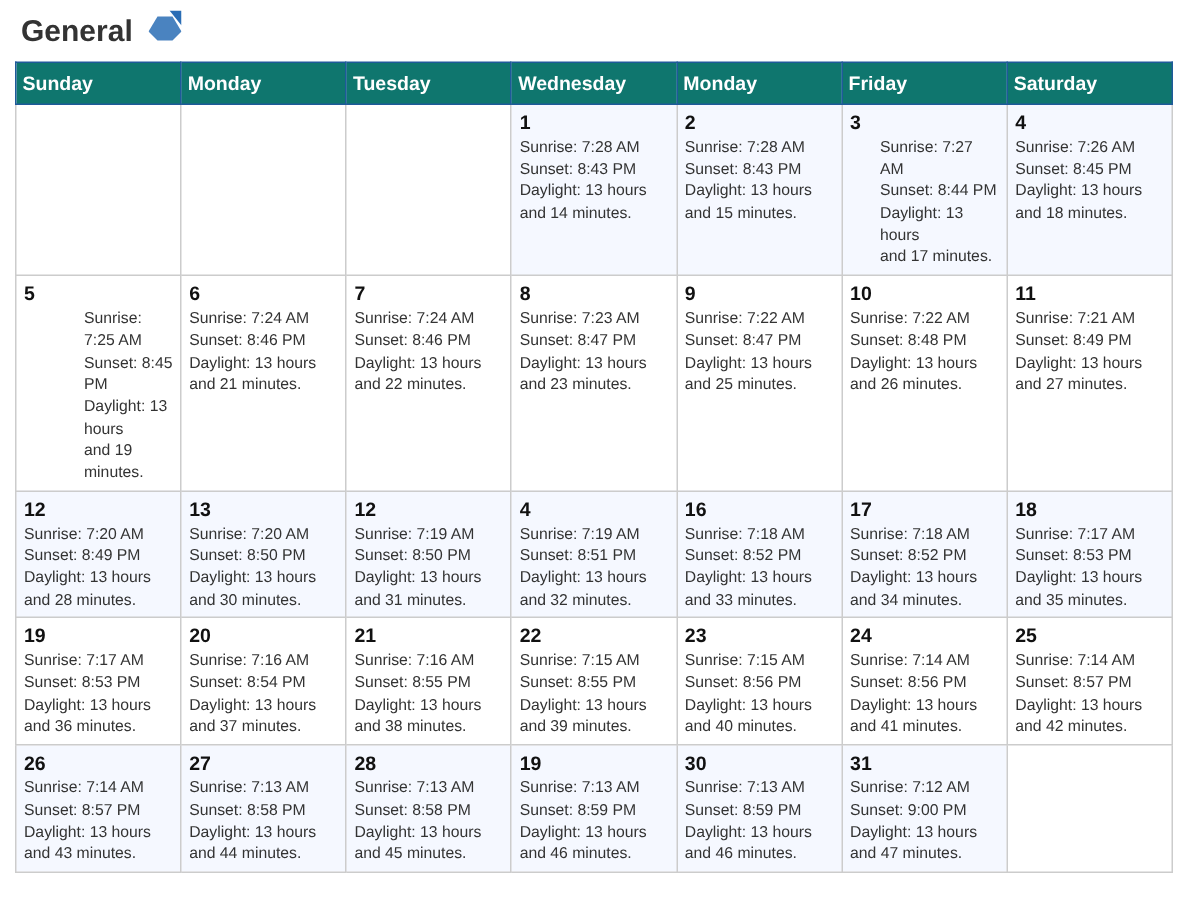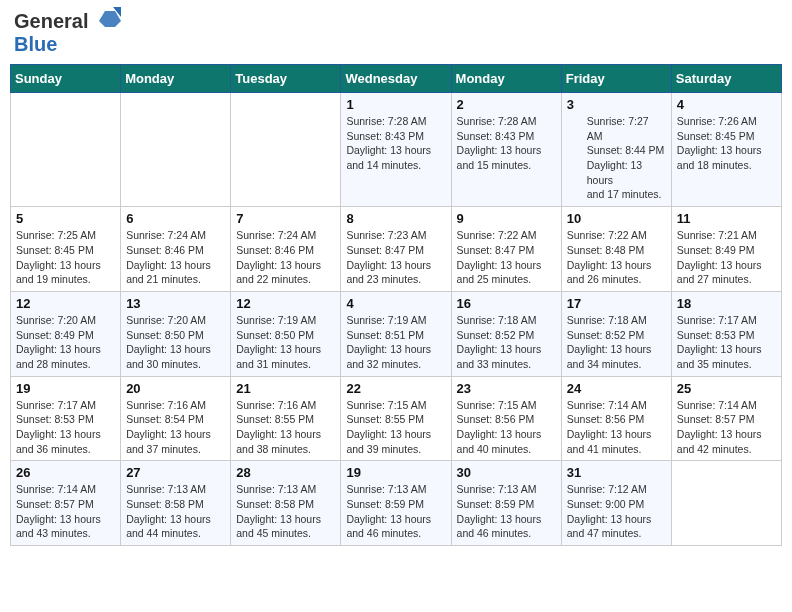--- a/index.html
+++ b/index.html
@@ -82,23 +82,20 @@
 
 <div class="header">
   <div class="logo">
     <div>
   <div style="display:flex;align-items:center;gap:10px;">
     <span style="font-size:20px;font-weight:bold;color:#333;">General</span>
     <svg width="22" height="22" viewBox="0 0 22 22" style="margin-left:1px;margin-top:-8px;">
       <polygon points="6,4 16,4 22,14 16,20 6,20 0,14" fill="#2a6db5" opacity="0.85"></polygon>
       <polygon points="14,0 22,0 22,10" fill="#2a6db5"></polygon>
     </svg>
-  </div>
-  <div>
-    <span style="font-size:20px;font-weight:bold;color:#2a6db5;">Blue</span>
   </div>
 </div>
   </div>
   <div class="title-block">
     <div class="month-year"></div>
     <div class="location"></div>
   </div>
 </div>
 
 <table>
@@ -143,21 +140,21 @@
           <span class="day-number">4</span>
           <div class="day-info" style="white-space: pre-line;">Sunrise: 7:26 AM
 Sunset: 8:45 PM
 Daylight: 13 hours
 and 18 minutes.</div>
         </td>
       </tr>
       <tr>
         <td>
           <span class="day-number">5</span>
-          <div class="day-info" style="white-space: pre-line;">Sunrise: 7:25 AM
+          <div class="day-info" style="white-space: pre-line; margin-left: 40px;">Sunrise: 7:25 AM
 Sunset: 8:45 PM
 Daylight: 13 hours
 and 19 minutes.</div>
         </td>
         <td>
           <span class="day-number">6</span>
           <div class="day-info" style="white-space: pre-line;">Sunrise: 7:24 AM
 Sunset: 8:46 PM
 Daylight: 13 hours
 and 21 minutes.</div>

